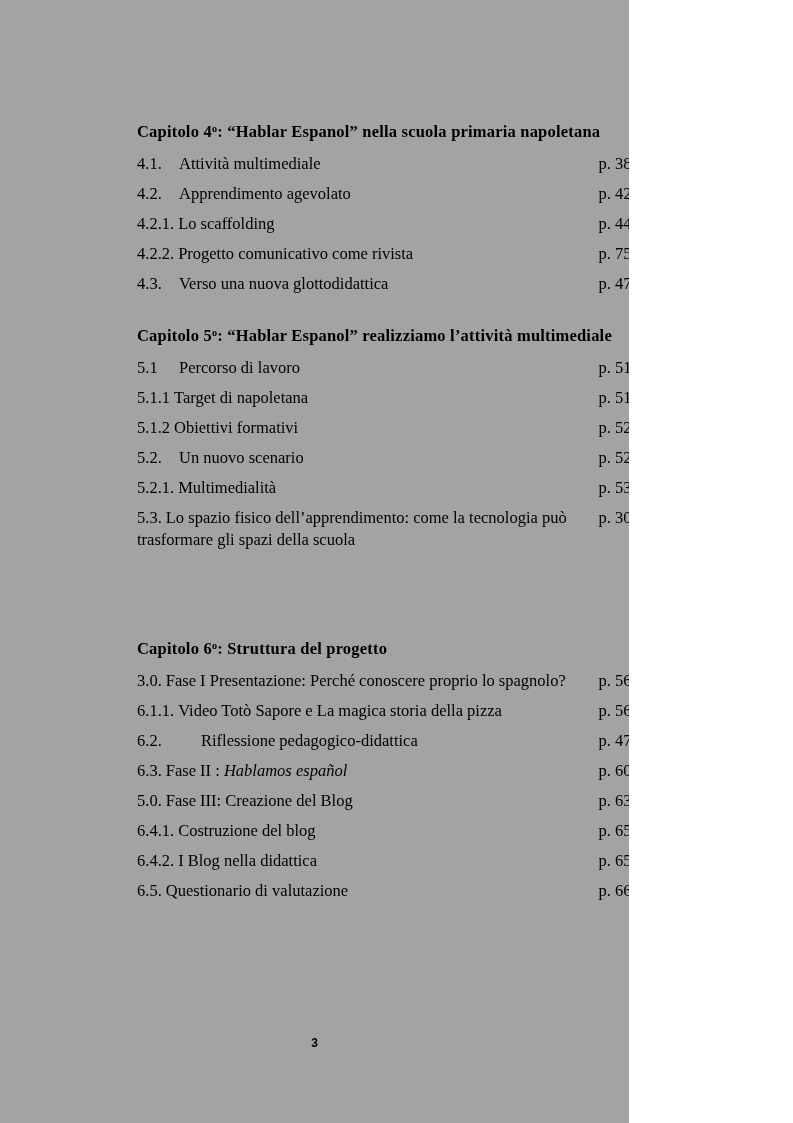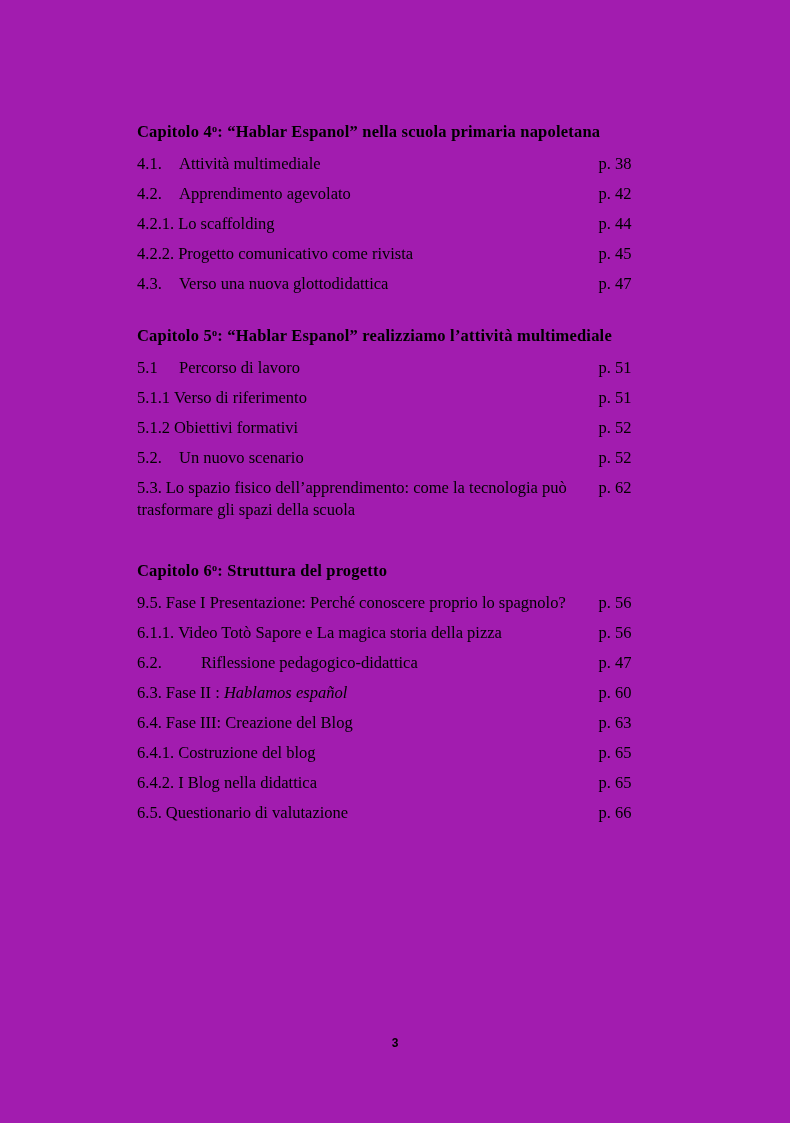--- a/index.html
+++ b/index.html
@@ -2,36 +2,36 @@
 <html><head>
 <meta charset="utf-8">
 <style>
   html, body {
     margin: 0;
     padding: 0;
     background: #ffffff;
   }
   .page {
     position: relative;
-    width: 790px;
+    width: 629px;
     height: 1123px;
-    background: #a21caf;
+    background: #a3a3a3;
     overflow: hidden;
     font-family: "Liberation Serif", "DejaVu Serif", serif;
     color: #000000;
   }
   .content {
     position: absolute;
     left: 137px;
     top: 121px;
     width: 496px;
   }
   .toc-section { margin: 0; padding: 0; }
   .toc-section + .toc-section { margin-top: 30px; }
-  .toc-section.gap-large { margin-top: 39px; font-family: Liberation Serif, serif; }
+  .toc-section.gap-large { margin-top: 87px; font-family: Liberation Serif, serif; }
   .toc-heading {
     font-size: 16.5px;
     font-weight: bold;
     line-height: 22px;
     margin: 0 0 8px 0;
     letter-spacing: 0.2px;
   }
   .toc-heading .sup {
     font-size: 62%;
     position: relative;
@@ -87,70 +87,74 @@
         <div class="toc-row">
           <span class="toc-label"><span class="toc-num tab">4.2.</span><span class="toc-text">Apprendimento agevolato</span></span>
           <span class="toc-page">p. 42</span>
         </div>
         <div class="toc-row">
           <span class="toc-label"><span class="toc-num">4.2.1.</span><span class="toc-text">Lo scaffolding</span></span>
           <span class="toc-page">p. 44</span>
         </div>
         <div class="toc-row">
           <span class="toc-label"><span class="toc-num">4.2.2.</span><span class="toc-text">Progetto comunicativo come rivista</span></span>
-          <span class="toc-page">p. 45</span>
+          <span class="toc-page">p. 75</span>
         </div>
         <div class="toc-row">
           <span class="toc-label"><span class="toc-num tab">4.3.</span><span class="toc-text">Verso una nuova glottodidattica</span></span>
           <span class="toc-page">p. 47</span>
         </div>
       </section>
       <section class="toc-section">
         <h2 class="toc-heading"><span>Capitolo 5</span><span class="sup">o</span><span>: “Hablar Espanol” realizziamo l’attività multimediale</span></h2>
         <div class="toc-row">
           <span class="toc-label"><span class="toc-num tab">5.1</span><span class="toc-text">Percorso di lavoro</span></span>
           <span class="toc-page">p. 51</span>
         </div>
         <div class="toc-row">
-          <span class="toc-label"><span class="toc-num">5.1.1</span><span class="toc-text">Verso di riferimento</span></span>
+          <span class="toc-label"><span class="toc-num">5.1.1</span><span class="toc-text">Target di napoletana</span></span>
           <span class="toc-page">p. 51</span>
         </div>
         <div class="toc-row">
           <span class="toc-label"><span class="toc-num">5.1.2</span><span class="toc-text">Obiettivi formativi</span></span>
           <span class="toc-page">p. 52</span>
         </div>
         <div class="toc-row">
           <span class="toc-label"><span class="toc-num tab">5.2.</span><span class="toc-text">Un nuovo scenario</span></span>
           <span class="toc-page">p. 52</span>
         </div>
         <div class="toc-row">
+          <span class="toc-label"><span class="toc-num">5.2.1.</span><span class="toc-text">Multimedialità</span></span>
+          <span class="toc-page">p. 53</span>
+        </div>
+        <div class="toc-row">
           <span class="toc-label"><span class="toc-num">5.3.</span><span class="toc-text">Lo spazio fisico dell’apprendimento: come la tecnologia può trasformare gli spazi della scuola</span></span>
-          <span class="toc-page">p. 62</span>
+          <span class="toc-page">p. 30</span>
         </div>
       </section>
       <section class="toc-section gap-large">
         <h2 class="toc-heading"><span>Capitolo 6</span><span class="sup">o</span><span>: Struttura del progetto</span></h2>
         <div class="toc-row">
-          <span class="toc-label"><span class="toc-num">9.5.</span><span class="toc-text">Fase I Presentazione: Perché conoscere proprio lo spagnolo?</span></span>
+          <span class="toc-label"><span class="toc-num">3.0.</span><span class="toc-text">Fase I Presentazione: Perché conoscere proprio lo spagnolo?</span></span>
           <span class="toc-page">p. 56</span>
         </div>
         <div class="toc-row">
           <span class="toc-label"><span class="toc-num">6.1.1.</span><span class="toc-text">Video Totò Sapore e La magica storia della pizza</span></span>
           <span class="toc-page">p. 56</span>
         </div>
         <div class="toc-row">
           <span class="toc-label"><span class="toc-num tab-wide">6.2.</span><span class="toc-text">Riflessione pedagogico-didattica</span></span>
           <span class="toc-page">p. 47</span>
         </div>
         <div class="toc-row">
           <span class="toc-label"><span class="toc-num">6.3.</span><span class="toc-text">Fase II :</span><span class="toc-text-italic"> Hablamos español</span></span>
           <span class="toc-page">p. 60</span>
         </div>
         <div class="toc-row">
-          <span class="toc-label"><span class="toc-num">6.4.</span><span class="toc-text">Fase III: Creazione del Blog</span></span>
+          <span class="toc-label"><span class="toc-num">5.0.</span><span class="toc-text">Fase III: Creazione del Blog</span></span>
           <span class="toc-page">p. 63</span>
         </div>
         <div class="toc-row">
           <span class="toc-label"><span class="toc-num">6.4.1.</span><span class="toc-text">Costruzione del blog</span></span>
           <span class="toc-page">p. 65</span>
         </div>
         <div class="toc-row">
           <span class="toc-label"><span class="toc-num">6.4.2.</span><span class="toc-text">I Blog nella didattica</span></span>
           <span class="toc-page">p. 65</span>
         </div>

